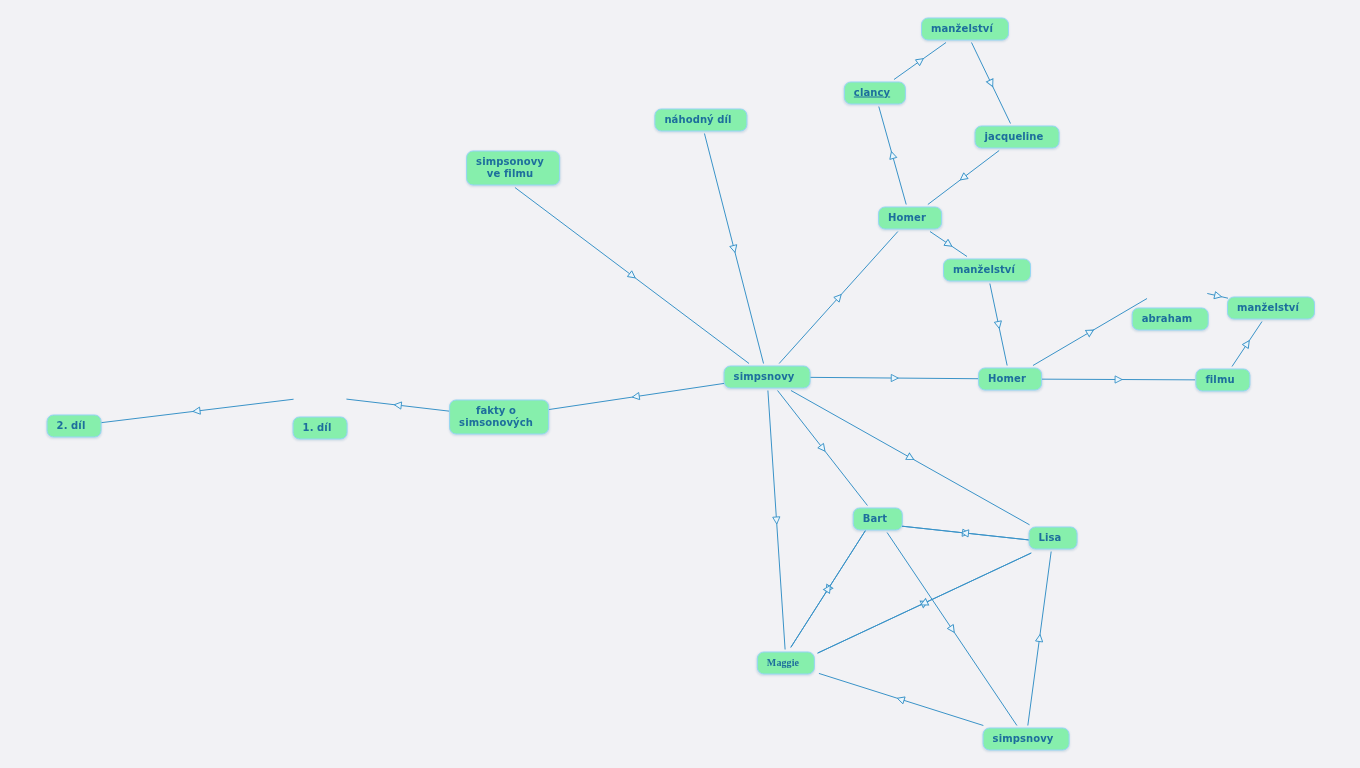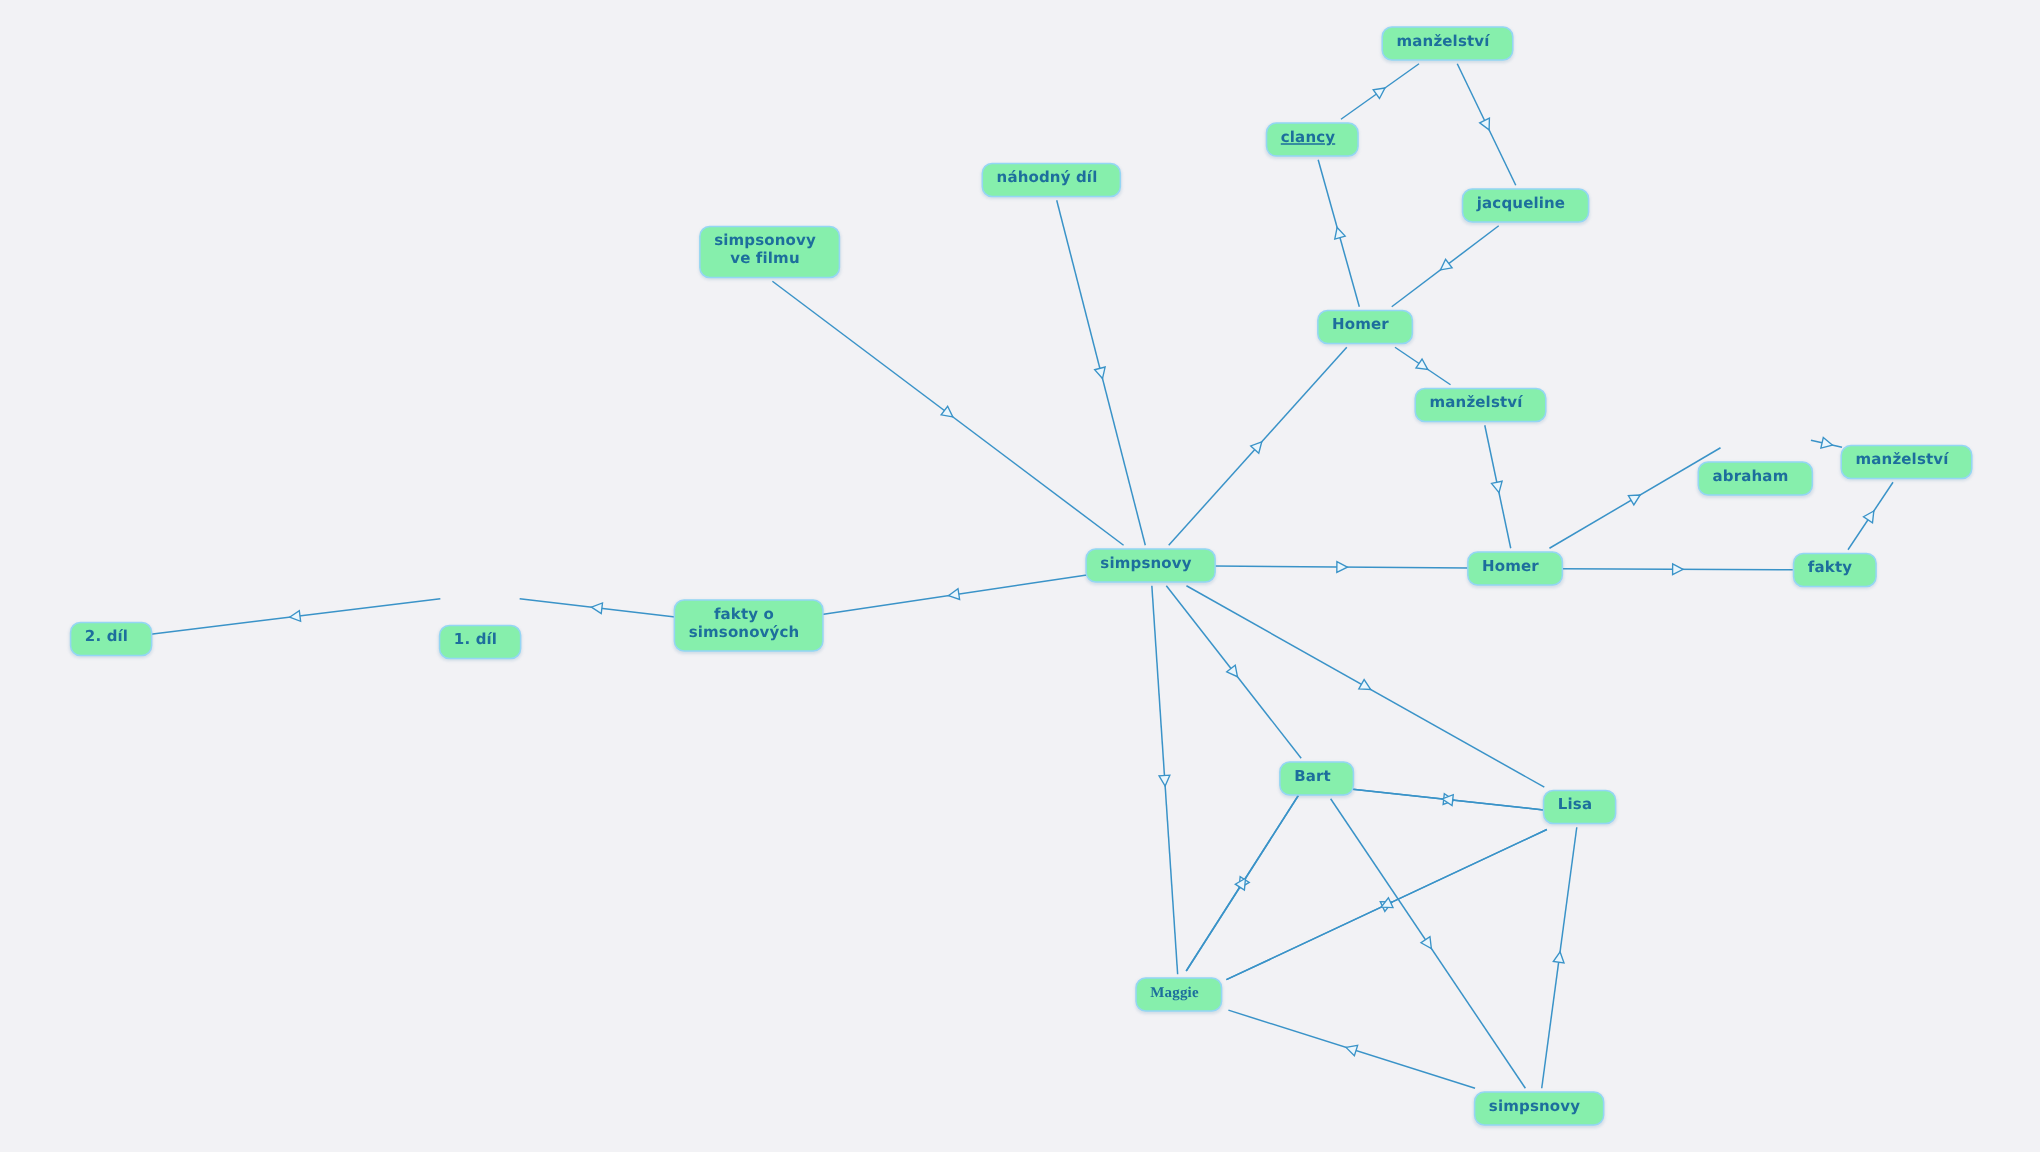--- a/index.html
+++ b/index.html
@@ -125,20 +125,20 @@
 simsonových</div>
       <div class="node" style="left: 320px; top: 396px; margin-top: 32px;">1. díl</div>
       <div class="node" style="left: 74px; top: 426px;">2. díl</div>
       <div class="node" style="left: 910px; top: 218px;">Homer</div>
       <div class="node" style="left: 875px; top: 93px; text-decoration: underline;">clancy</div>
       <div class="node" style="left: 965px; top: 29px;">manželství</div>
       <div class="node" style="left: 1017px; top: 137px;">jacqueline</div>
       <div class="node" style="left: 987px; top: 270px;">manželství</div>
       <div class="node" style="left: 1010px; top: 379px;">Homer</div>
       <div class="node" style="left: 1170px; top: 285px; margin-top: 34px;">abraham</div>
-      <div class="node" style="left: 1223px; top: 380px;">fakty</div>
+      <div class="node" style="left: 1223px; top: 380px;">filmu</div>
       <div class="node" style="left: 1271px; top: 308px;">manželství</div>
       <div class="node" style="left: 878px; top: 519px;">Bart</div>
       <div class="node" style="left: 1053px; top: 538px;">Lisa</div>
       <div class="node" style="left: 786px; top: 663px; font-family: Liberation Serif, serif;">Maggie</div>
       <div class="node" style="left: 1026px; top: 739px;">simpsnovy</div>
     </div>
 </div>
 
 </body></html>

